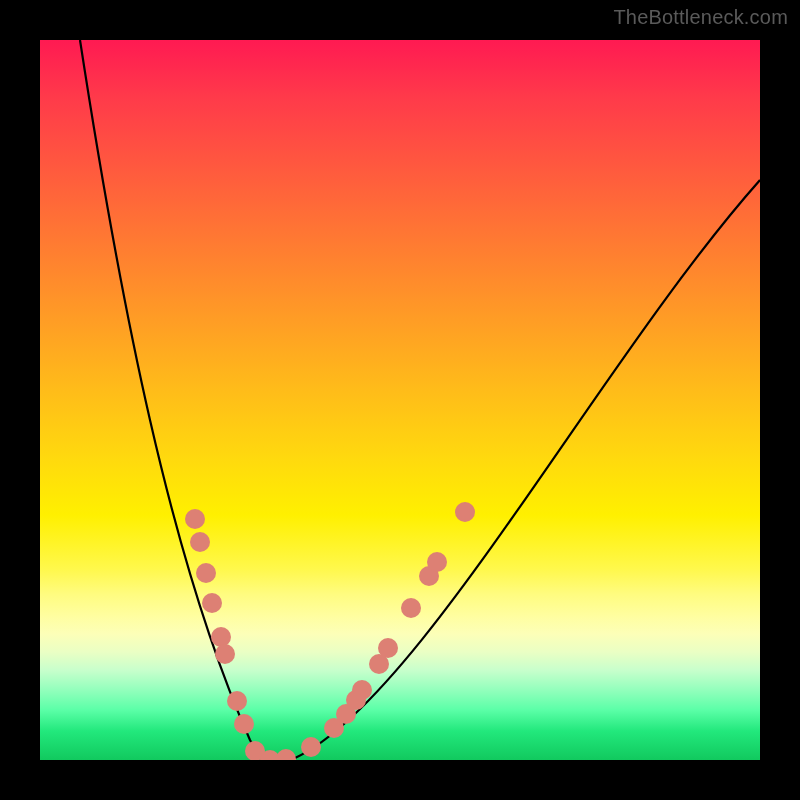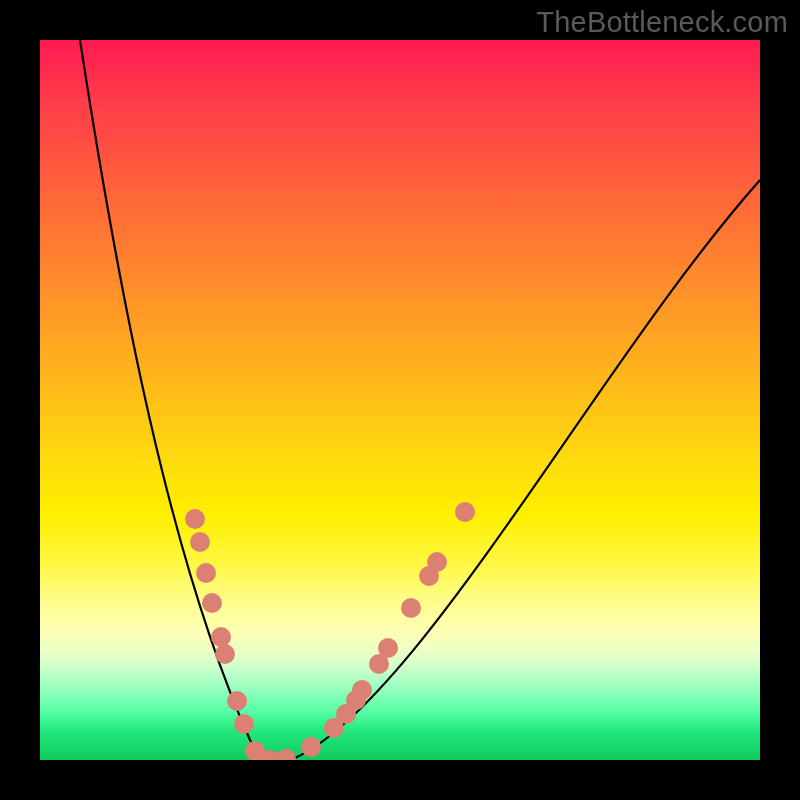--- a/index.html
+++ b/index.html
@@ -45,21 +45,21 @@
       #98ffbe 90%,
       #5cffa8 93%,
       #22e87c 96%,
       #11c95e 100%
     );
   }
   .watermark {
     position: absolute;
     top: 6px;
     right: 12px;
-    font-size: 29px;
+    font-size: 20px;
     font-weight: 500;
     color: #5a5a5a;
     letter-spacing: 0.2px;
     user-select: none;
   }
   svg.curves {
     position: absolute;
     left: 0;
     top: 0;
     width: 720px;

